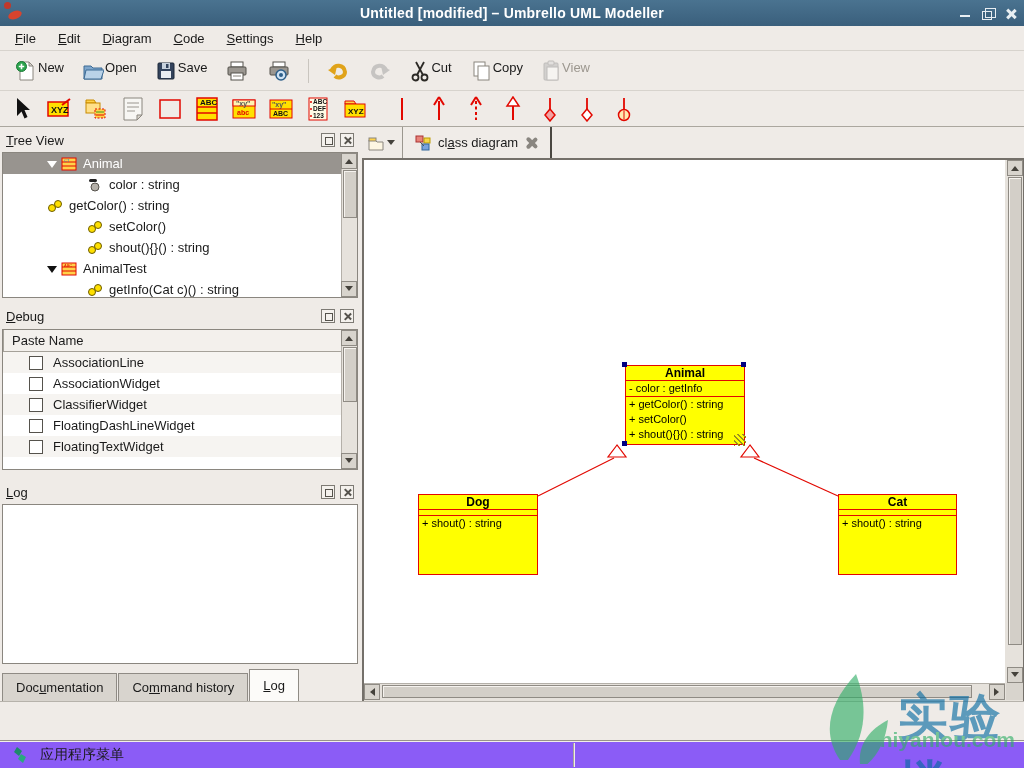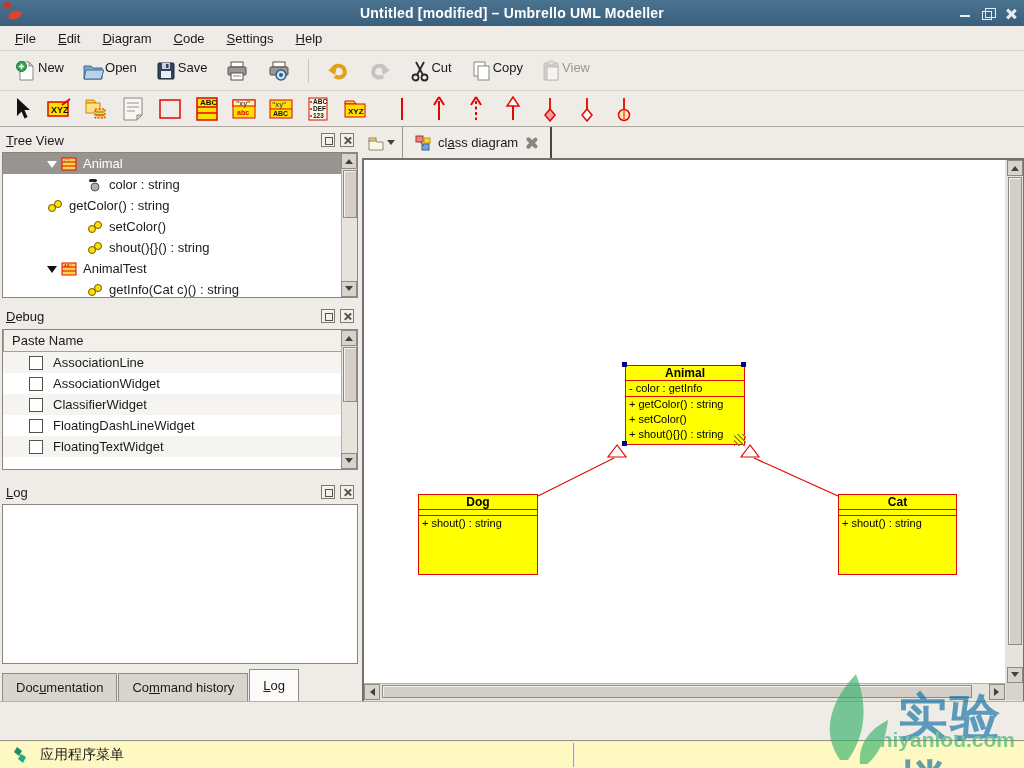--- a/index.html
+++ b/index.html
@@ -112,21 +112,21 @@
   .uml-row { height:15px; line-height:15px; padding-left:3px; white-space:nowrap; }
   .handle { position:absolute; width:5px; height:5px; background:#000080; }
   .grip { position:absolute; width:12px; height:12px;
     background:repeating-linear-gradient(45deg,#9a8f20 0 1px,transparent 1px 3.5px); }
   .relsvg { position:absolute; left:0; top:0; }
 
   
   .statusbar { position:absolute; left:0; top:701px; width:1024px; height:39px; background:#efebe7; border-top:1px solid #b6b2ab; }
 
   
-  .taskbar { position:absolute; left:0; top:740px; width:1024px; height:28px; background:#fef9c3;
+  .taskbar { position:absolute; left:0; top:740px; width:1024px; height:28px; background:#8b5cf6;
     border-top:1px solid #989289; box-shadow:inset 0 1px 0 #f2efe9; display:flex; align-items:center; }
   .tk-icon { margin:0 10px 0 12px; display:flex; }
   .tk-sep { position:absolute; left:573px; top:2px; width:1px; height:24px; background:#a8a49c; box-shadow:1px 0 0 #f0ede7; }
 
   
   .watermark { position:absolute; left:810px; top:672px; width:214px; height:96px; opacity:.62; pointer-events:none; z-index:50; }
   .wm-brand { position:absolute; left:88px; top:12px; font-size:50px; font-weight:bold; color:#0369a1; letter-spacing:2px; }
   .wm-domain { position:absolute; left:58px; top:56px; font-size:21px; font-weight:bold; color:#2fae66; }
 </style>
 </head>

